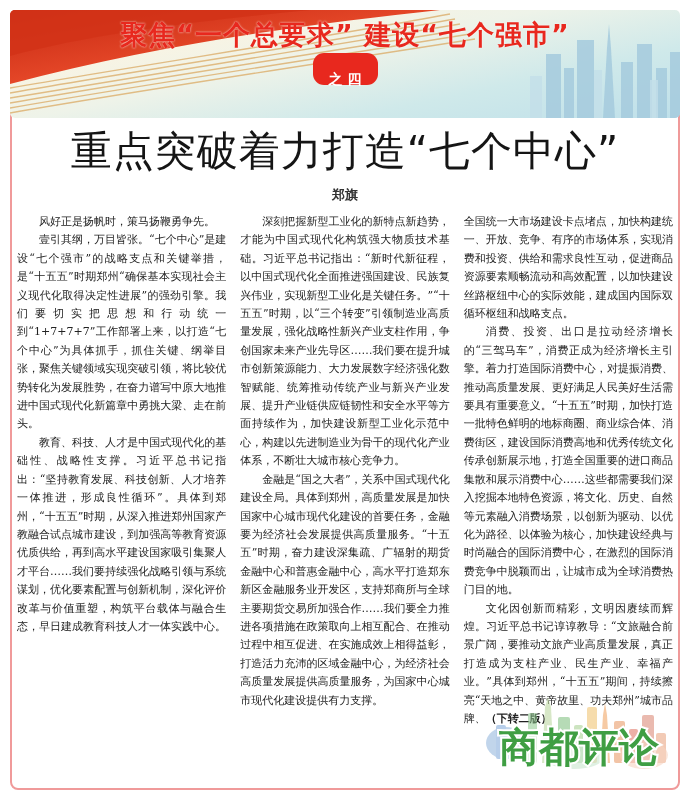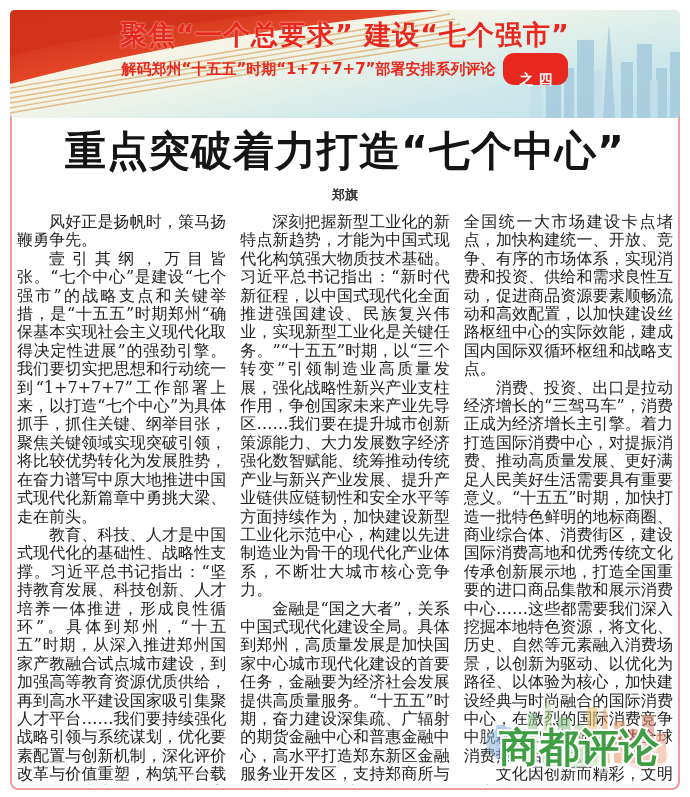--- a/index.html
+++ b/index.html
@@ -34,34 +34,34 @@
     color:#e8281e; font-weight:bold; font-size:15px;
   }
   .badge {
     display:inline-block; background:#e8281e; color:#fff; font-size:14px;
     line-height:20px; height:20px; padding:16px 11px; border-radius:11px;
     letter-spacing:5px; text-indent:5px; font-weight:bold;
   }
   
   .headline {
     position:absolute; left:0; top:127px; width:100%; text-align:center;
-    font-size:41px; line-height:48px; font-weight:bold; color:#151515;
+    font-size:41px; line-height:48px; font-weight:normal; color:#151515;
     letter-spacing:1px; margin:0;
   }
   .author {
     position:absolute; left:0; top:186px; width:100%; text-align:center;
     font-size:13px; font-weight:bold; color:#333;
   }
   
   .columns {
     position:absolute; left:17px; top:213px; width:656px; height:572px;
     display:flex; gap:14px; overflow:hidden;
   }
   .col {
-    flex:1 1 0; font-family:"DejaVu Serif", serif; font-size:16px;
+    flex:1 1 0; font-family:"DejaVu Serif", serif; font-size:11px;
     line-height:18.4px; color:#222; text-align:justify;
   }
   .para { margin:0; text-indent:2em; }
   .para.no-indent { text-indent:0; }
   .para b { font-family:"DejaVu Sans", sans-serif; font-weight:bold; }
   
   .logo {
     position:absolute; right:16px; bottom:8px; width:190px; height:94px;
   }
   .logo svg { position:absolute; left:0; top:0; }
@@ -108,21 +108,20 @@
       </g>
       <g fill="#c4dfe9" opacity="0.8">
         <rect x="520" y="66" width="12" height="42"></rect>
         <rect x="584" y="60" width="8" height="48"></rect>
         <rect x="640" y="70" width="8" height="38"></rect>
       </g>
     </svg>
     <div class="banner-text">
       <div class="banner-title l1">聚焦“一个总要求”  建设“七个强市”</div>
       <div class="banner-sub">
-        <span>解码郑州“十五五”时期“1+7+7+7”部署安排系列评论</span>
         <span class="badge">之四</span>
       </div>
     </div>
   </div>
 
   <h1 class="headline">重点突破着力打造“七个中心”</h1>
   <div class="author">郑旗</div>
 
   <div class="columns">
     <div class="col">

